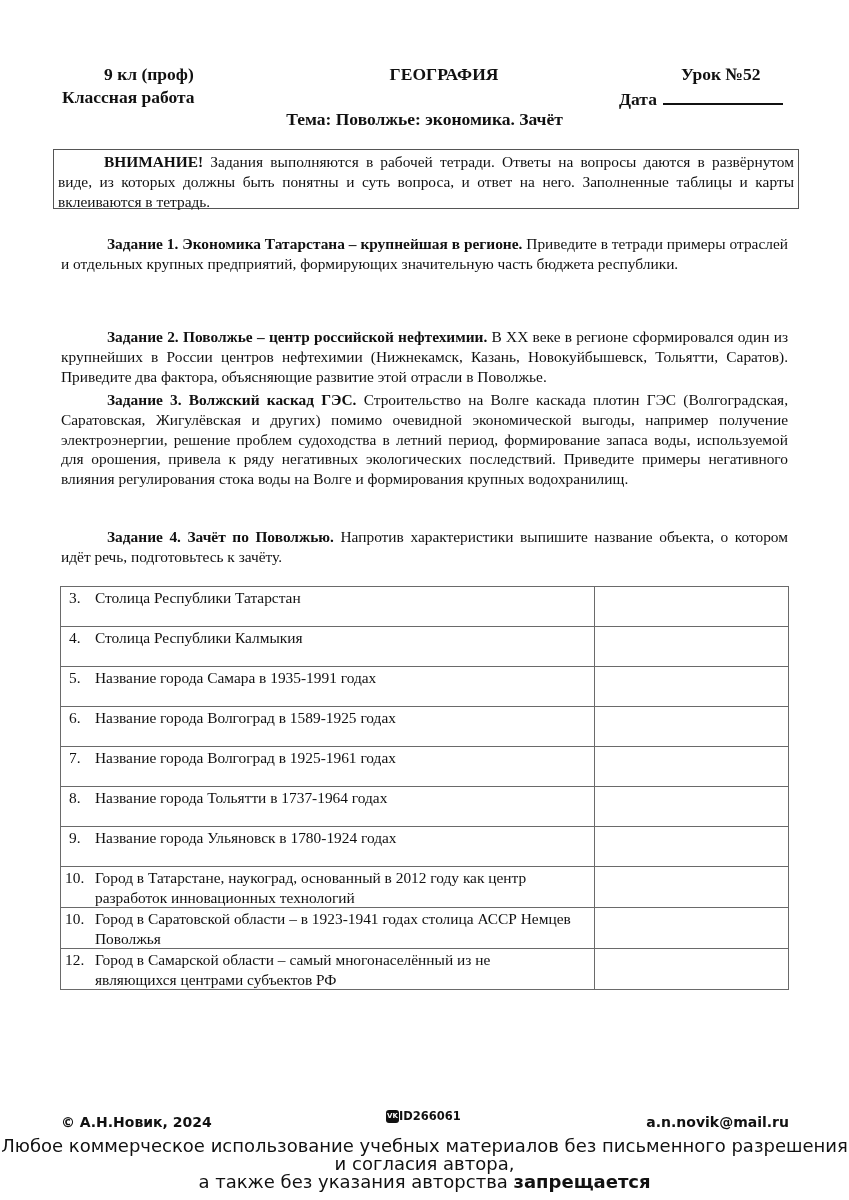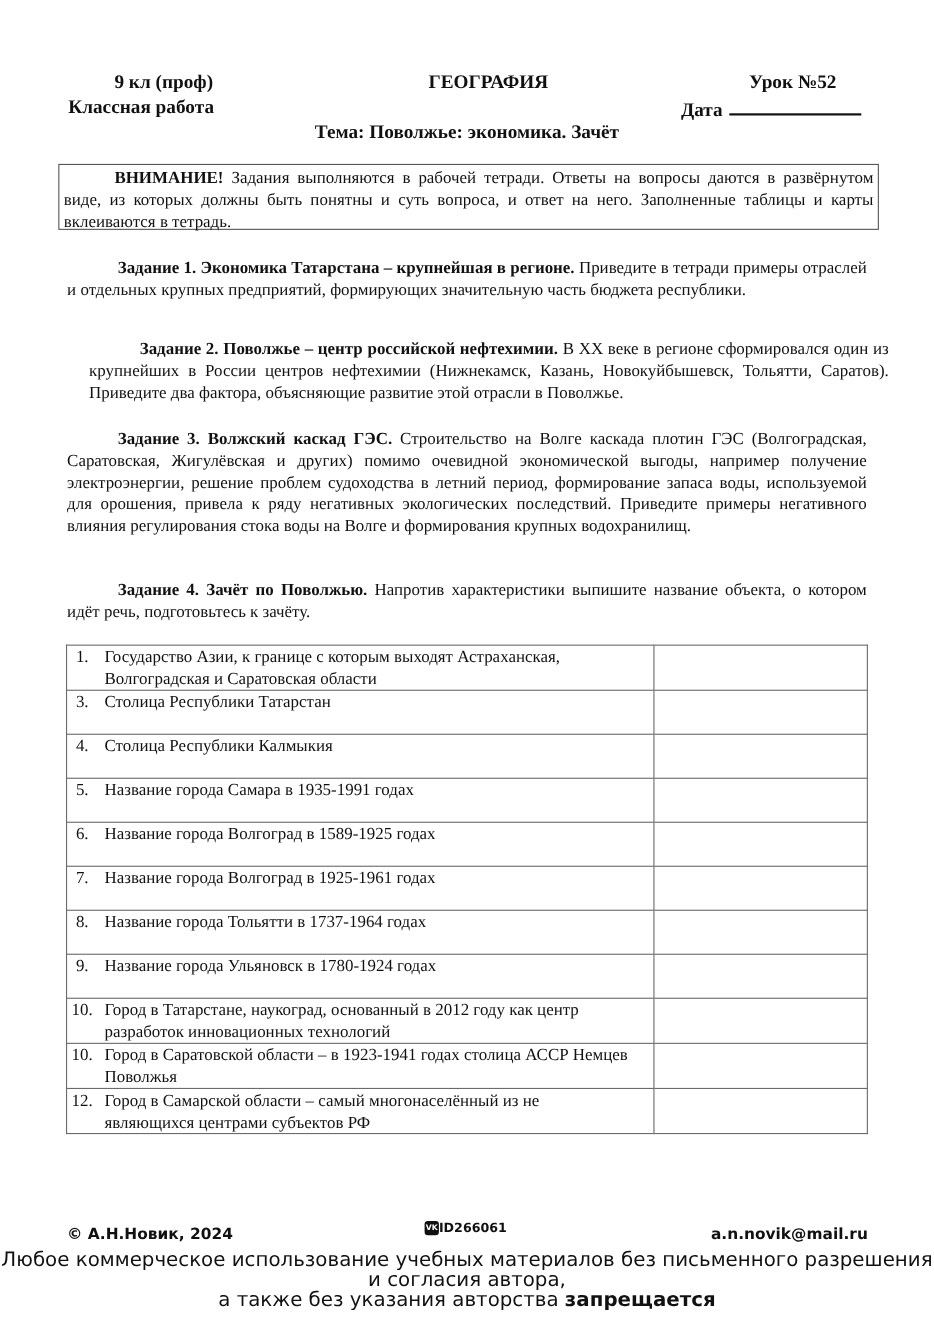--- a/index.html
+++ b/index.html
@@ -13,21 +13,21 @@
   #h-date { left: 619px; top: 87px; }
   #h-date .line { display: inline-block; width: 120px; border-bottom: 2px solid #111; height: 16px; margin-left: 6px; vertical-align: baseline; }
   #h-topic { left: 0; width: 849px; text-align: center; top: 109px; }
 
   .notice { left: 53px; top: 149px; width: 736px; height: 56px; border: 1.5px solid #555; padding: 2px 4px 0 4px; box-sizing: content-box; }
   .para { font-size: 15.4px; line-height: 19.8px; text-align: justify; text-indent: 46px; margin: 0; }
   .para b { font-weight: bold; }
 
   .task { left: 61px; width: 727px; }
   #task1 { top: 234px; }
-  #task2 { top: 308px; margin-left: 20px; }
+  #task2 { top: 327px; }
   #task3 { top: 390px; }
   #task4 { top: 527px; }
 
   table.quiz { position: absolute; left: 60px; top: 586px; width: 729px; border-collapse: collapse; font-size: 15.4px; line-height: 19.5px; }
   table.quiz td { border: 1.3px solid #6a6a6a; vertical-align: top; height: 38px; padding: 1px 4px 0 4px; }
   table.quiz td.q { width: 525px; }
   table.quiz td.q .num { display: inline-block; width: 30px; padding-left: 4px; box-sizing: border-box; vertical-align: top; }
   table.quiz td.q .txt { display: inline-block; width: 480px; vertical-align: top; }
   table.quiz td.q .num.two { padding-left: 0; }
 
@@ -63,24 +63,20 @@
 </div>
 <div class="abs task" id="task3">
   <p class="para"><b>Задание 3. Волжский каскад ГЭС.</b><span> Строительство на Волге каскада плотин ГЭС (Волгоградская, Саратовская, Жигулёвская и других) помимо очевидной экономической выгоды, например получение электроэнергии, решение проблем судоходства в летний период, формирование запаса воды, используемой для орошения, привела к ряду негативных экологических последствий. Приведите примеры негативного влияния регулирования стока воды на Волге и формирования крупных водохранилищ.</span></p>
 </div>
 <div class="abs task" id="task4">
   <p class="para"><b>Задание 4. Зачёт по Поволжью.</b><span> Напротив характеристики выпишите название объекта, о котором идёт речь, подготовьтесь к зачёту.</span></p>
 </div>
 
 <table class="quiz">
   <tbody id="quiz-body">
-      <tr>
-        <td class="q"><span class="num">1.</span><span class="txt">Государство Азии, к границе с которым выходят Астраханская, Волгоградская и Саратовская области</span></td>
-        <td></td>
-      </tr>
       <tr>
         <td class="q"><span class="num">3.</span><span class="txt">Столица Республики Татарстан</span></td>
         <td></td>
       </tr>
       <tr>
         <td class="q"><span class="num">4.</span><span class="txt">Столица Республики Калмыкия</span></td>
         <td></td>
       </tr>
       <tr>
         <td class="q"><span class="num">5.</span><span class="txt">Название города Самара в 1935-1991 годах</span></td>

